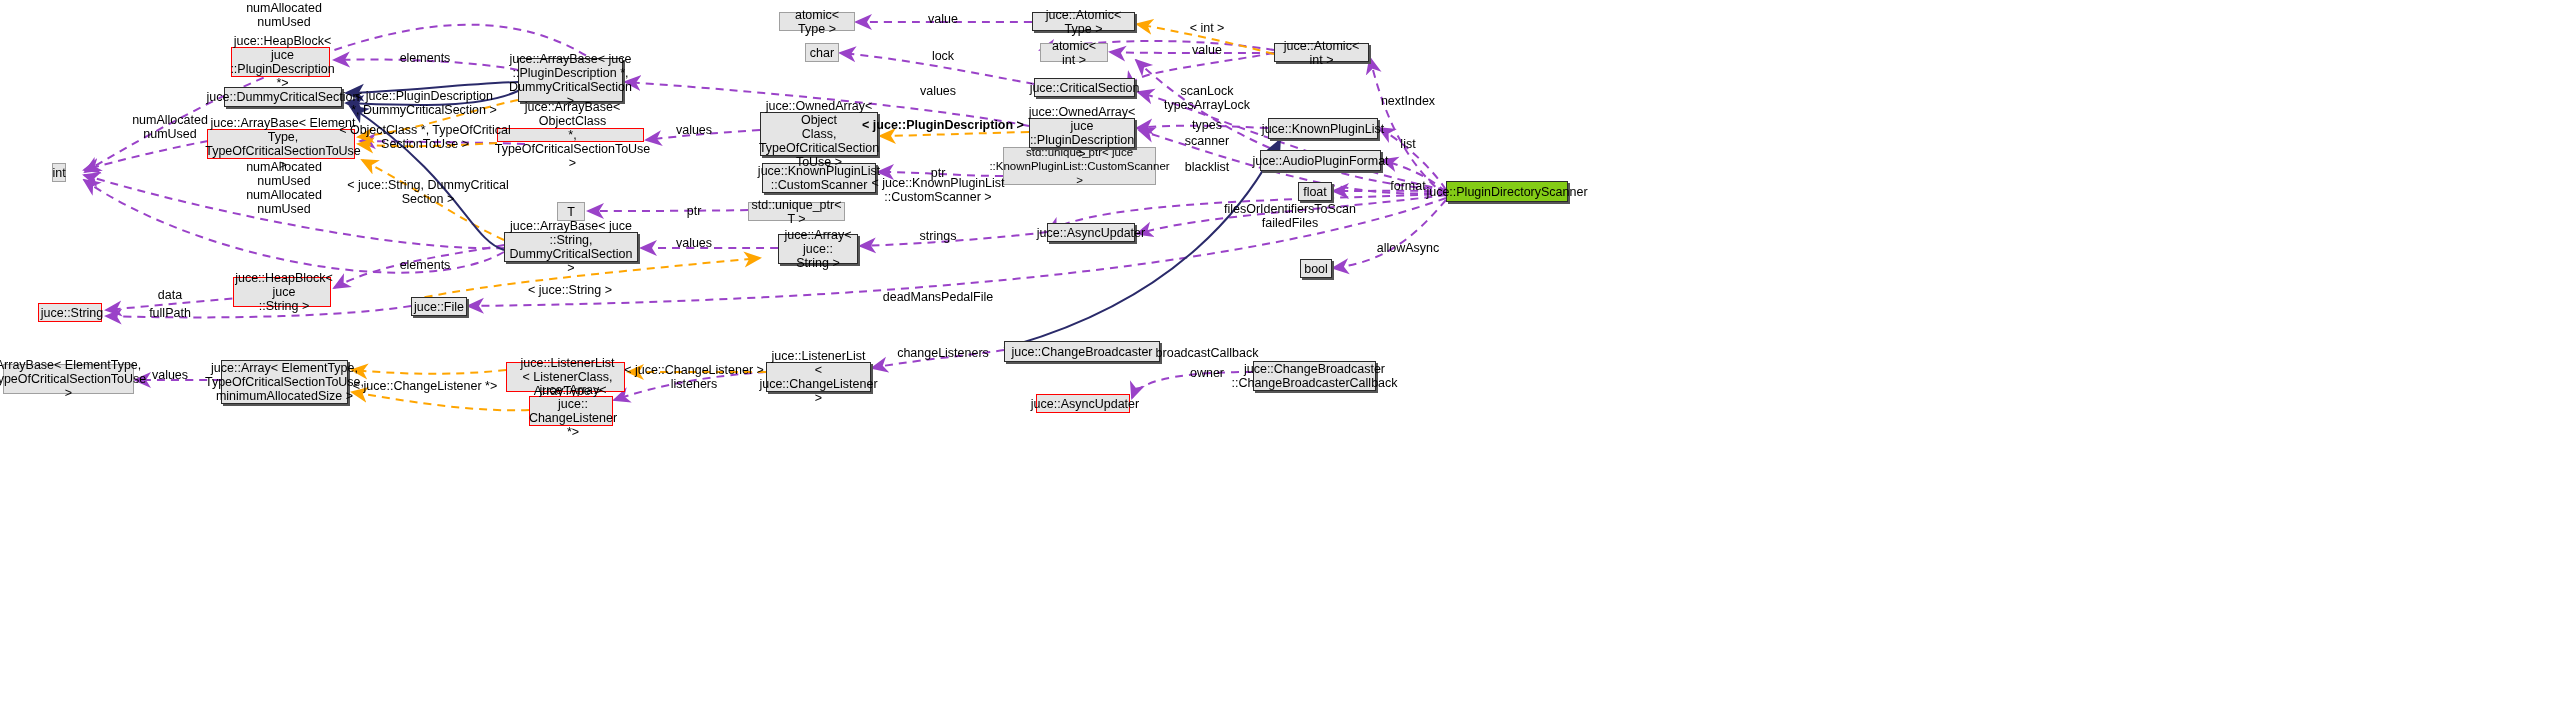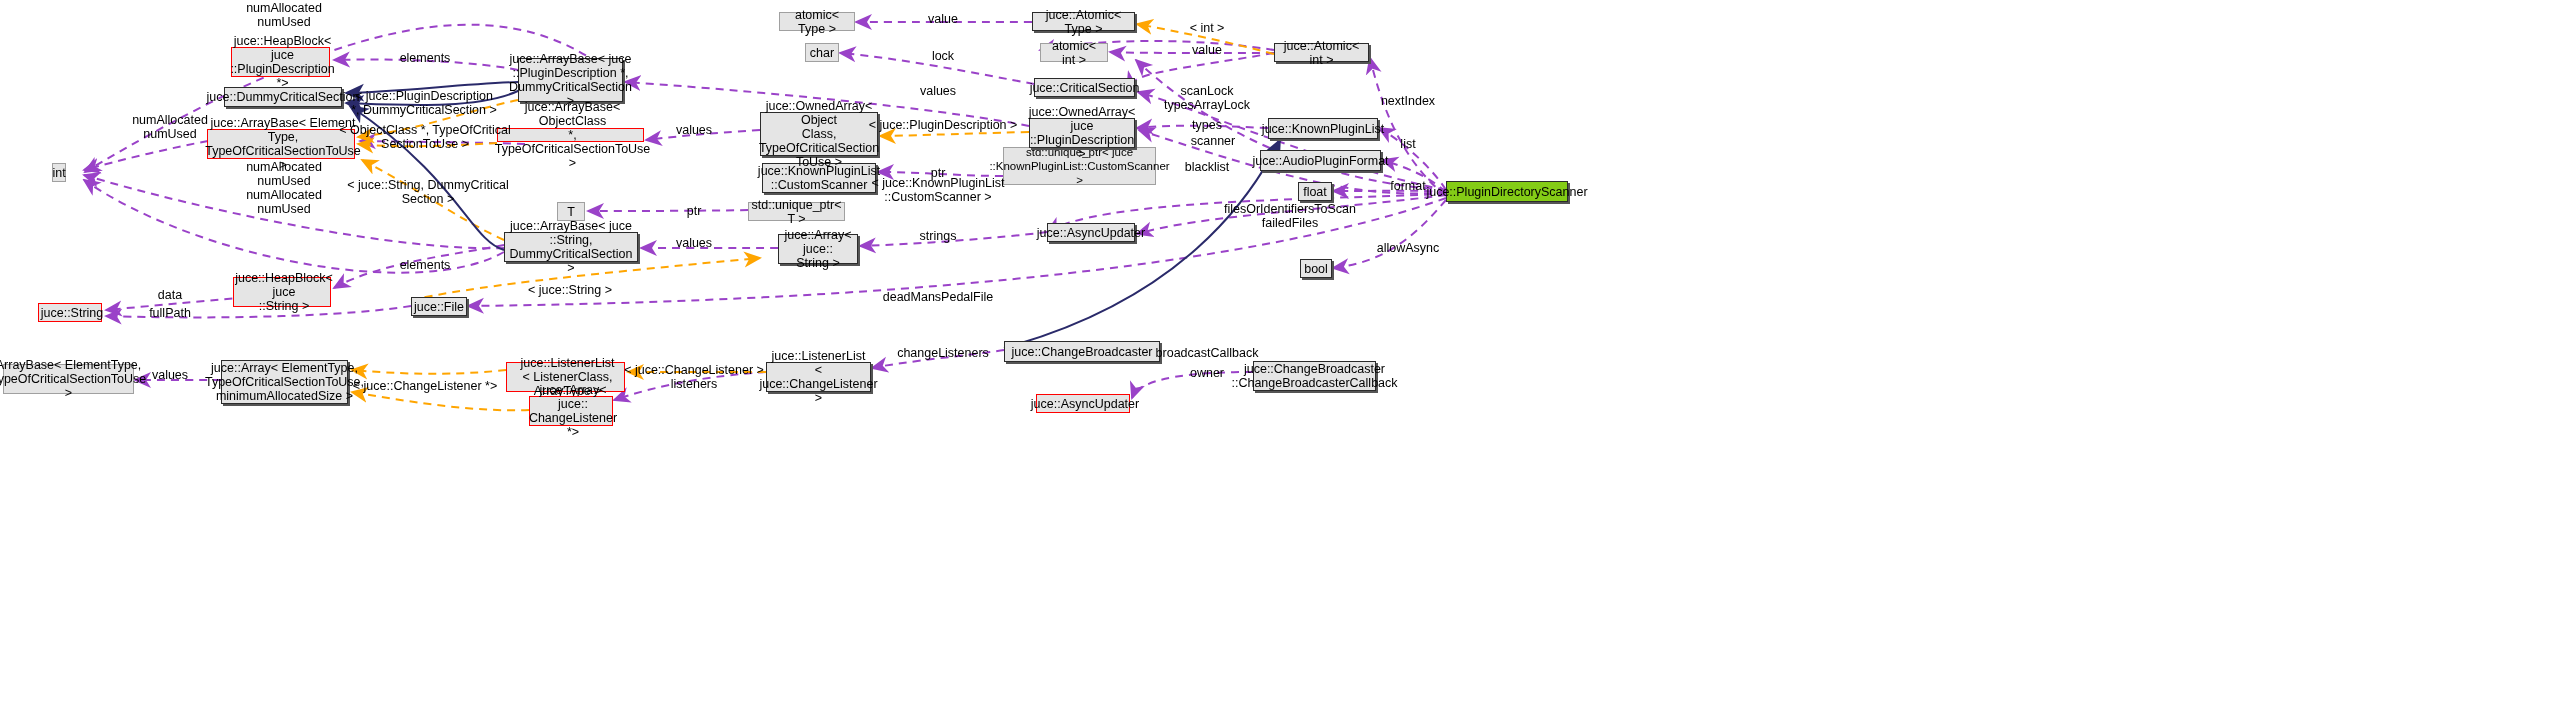--- a/index.html
+++ b/index.html
@@ -255,27 +255,27 @@
   <div class="edge-label" style="left:938px;top:290px;">deadMansPedalFile</div>
   <div class="edge-label" style="left:170px;top:368px;">values</div>
   <div class="edge-label" style="left:425px;top:379px;">&lt; juce::ChangeListener *&gt;</div>
   <div class="edge-label" style="left:694px;top:363px;">&lt; juce::ChangeListener &gt;</div>
   <div class="edge-label" style="left:694px;top:377px;">listeners</div>
   <div class="edge-label" style="left:943px;top:346px;">changeListeners</div>
   <div class="edge-label" style="left:1207px;top:346px;">broadcastCallback</div>
   <div class="edge-label" style="left:1207px;top:366px;">owner</div>
   <div class="edge-label" style="left:943px;top:12px;">value</div>
   <div class="edge-label" style="left:943px;top:49px;">lock</div>
-  <div class="edge-label" style="left:943px;top:118px;">&lt; juce::PluginDescription &gt;</div>
+  <div class="edge-label" style="left:943px;top:118px;font-weight:bold;">&lt; juce::PluginDescription &gt;</div>
   <div class="edge-label" style="left:1207px;top:21px;">&lt; int &gt;</div>
   <div class="edge-label" style="left:1207px;top:43px;">value</div>
   <div class="edge-label" style="left:1207px;top:84px;">scanLock
 typesArrayLock</div>
   <div class="edge-label" style="left:1207px;top:118px;">types</div>
-  <div class="edge-label" style="left:1207px;top:134px;margin-left:6px;">scanner</div>
+  <div class="edge-label" style="left:1207px;top:134px;">scanner</div>
   <div class="edge-label" style="left:1207px;top:160px;">blacklist</div>
   <div class="edge-label" style="left:1408px;top:94px;">nextIndex</div>
   <div class="edge-label" style="left:1408px;top:137px;">list</div>
   <div class="edge-label" style="left:1408px;top:179px;">format</div>
 
   <div class="edge-label" style="left:1290px;top:202px;">filesOrIdentifiersToScan
 failedFiles</div>
   <div class="edge-label" style="left:1408px;top:241px;">allowAsync</div>
 
 </div>

